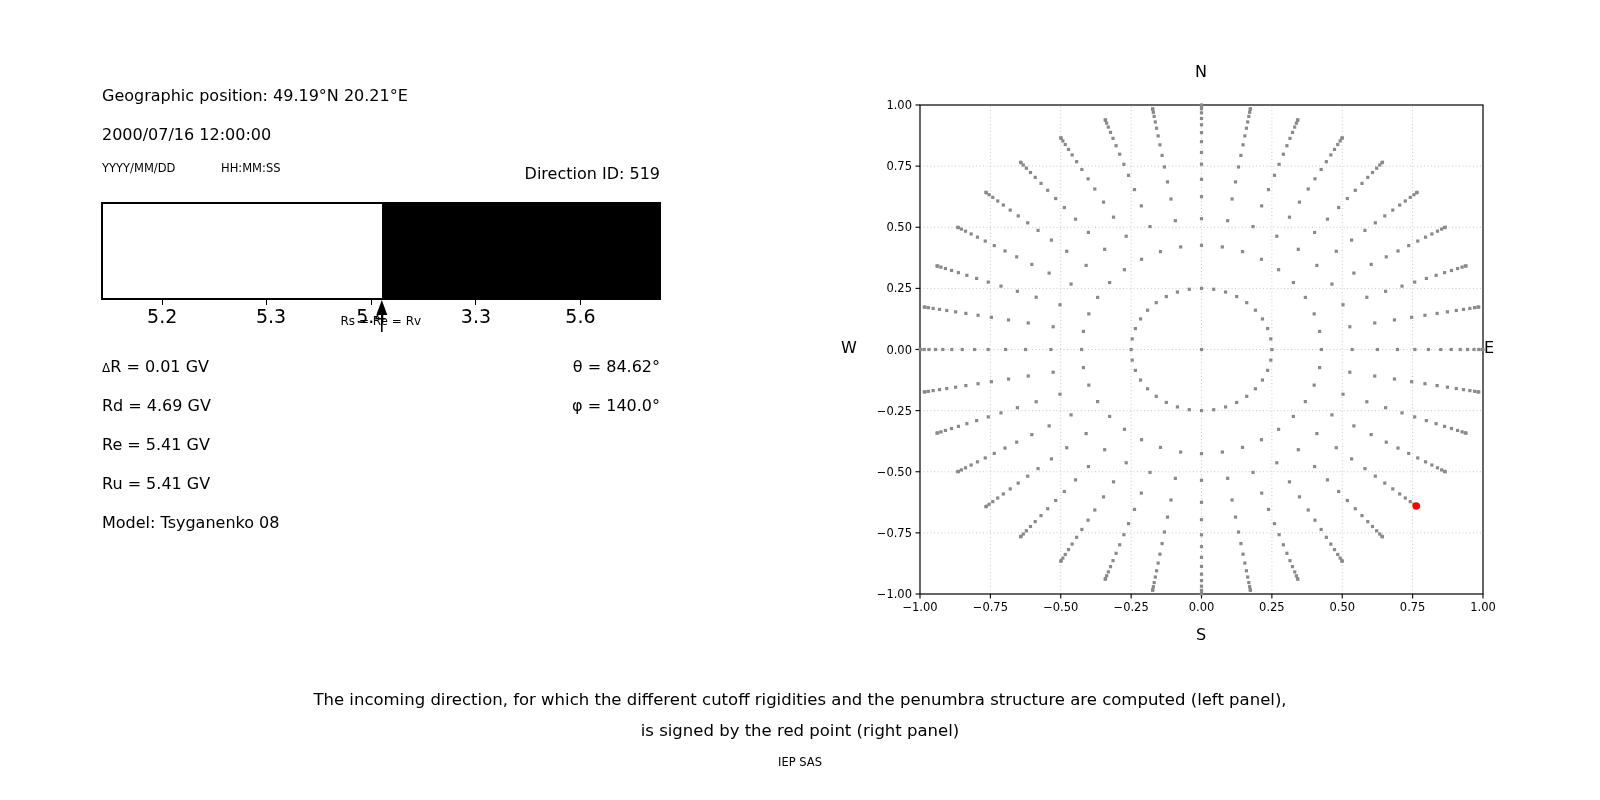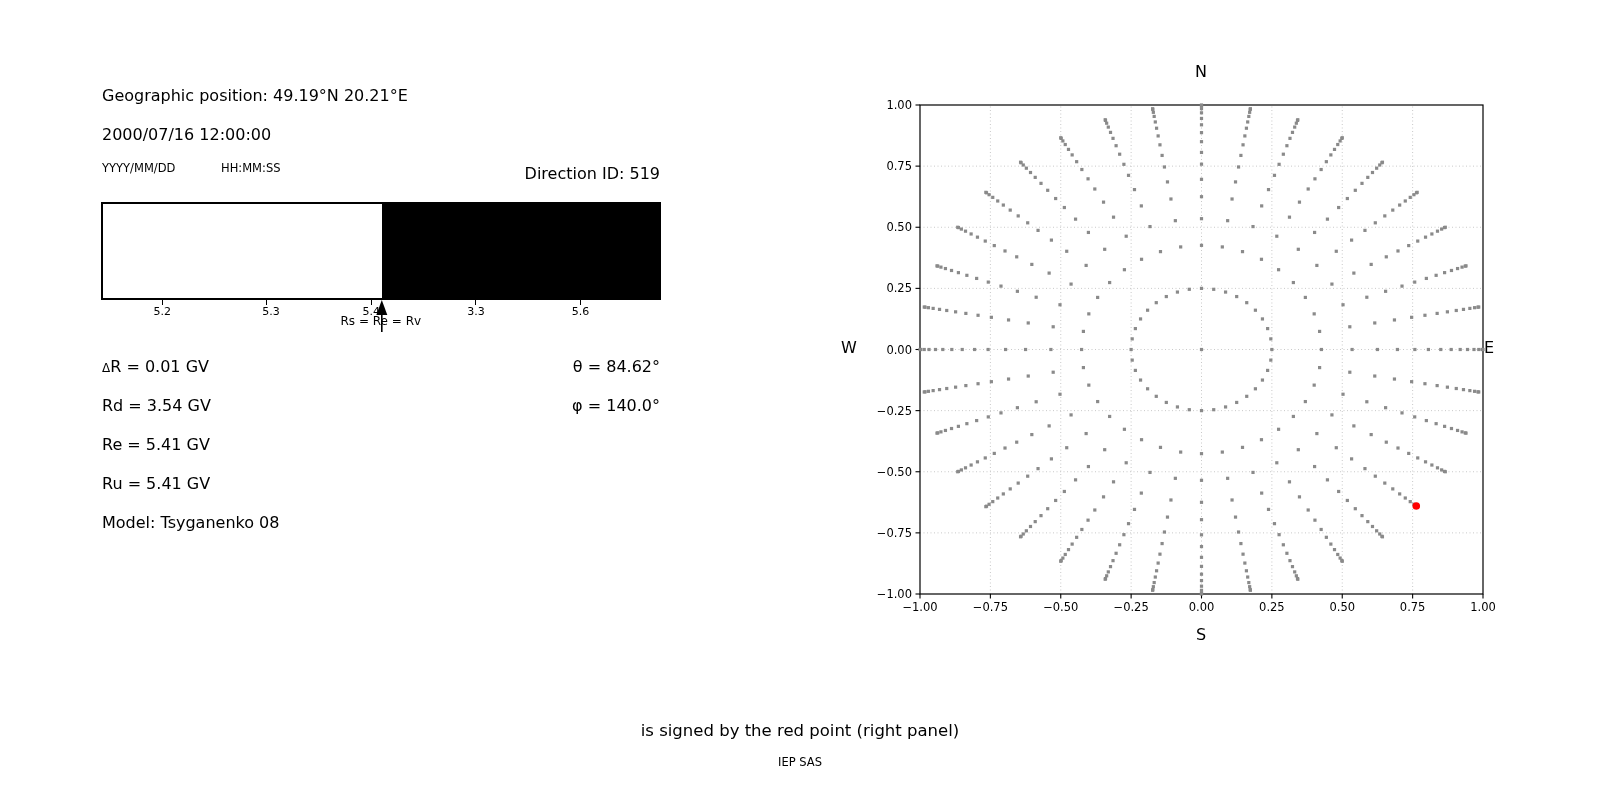--- a/index.html
+++ b/index.html
@@ -10,21 +10,21 @@
   .t11{font-size:11.5px;}
   .t12{font-size:12px;}
   .t16c{font-size:16.5px;}
   .rightbox{text-align:right;}
   .cx{transform:translateX(-50%);}
   
   #penumbra-bar{position:absolute;left:100.5px;top:202px;width:560.5px;height:98px;
     border:2px solid #000;box-sizing:border-box;background:#ffffff;}
   #penumbra-black{position:absolute;top:-2px;bottom:-2px;right:-2px;left:50.2%;background:#000;}
   .bar-tick{position:absolute;top:300px;width:1.2px;height:4.5px;background:#000;}
-  .bar-ticklab{position:absolute;top:305px;font-size:11px;transform:translateX(-50%);}
+  .bar-ticklab{position:absolute;top:305px;font-size:19px;transform:translateX(-50%);}
   
   .grid{stroke:#c9c9c9;stroke-width:1;stroke-dasharray:1 2.5;}
   .tick{stroke:#000;stroke-width:1.1;}
   .spine{fill:none;stroke:#000;stroke-width:1.2;}
   .ticklab{font-family:"DejaVu Sans",sans-serif;font-size:11.5px;fill:#000;}
   .caption{position:absolute;left:0;width:1600px;text-align:center;line-height:1.2;}
 </style>
 </head>
 <body>
 
@@ -52,21 +52,21 @@
       <div class="bar-ticklab" style="left: 580.48px;">5.6</div>
     </div>
 
   <svg id="cutoff-arrow" class="abs" style="top: 299px; left: 370.796px;" width="22" height="34">
     <line x1="10.8" y1="33" x2="10.8" y2="7" stroke="#000" stroke-width="1.6"></line>
     <polygon points="5.3,16 16.3,16 10.8,1" fill="#000"></polygon>
   </svg>
   <div id="arrow-label" class="abs t12 cx" style="top: 314px; left: 380.796px;">Rs = Re = Rv</div>
 
   <div class="abs t16" style="left:102px;top:357px"><span class="t12">Δ</span><span>R = 0.01 GV</span></div>
-  <div class="abs t16" style="left:102px;top:396px">Rd = 3.54 GV</div>
+  <div class="abs t16" style="left:102px;top:396px">Rd = 4.69 GV</div>
   <div class="abs t16" style="left:102px;top:435px">Re = 5.41 GV</div>
   <div class="abs t16" style="left:102px;top:474px">Ru = 5.41 GV</div>
   <div class="abs t16" style="left:102px;top:513px">Model: Tsyganenko 08</div>
   <div class="abs t16 rightbox" style="left:400px;top:357px;width:260px">θ = 84.62°</div>
   <div class="abs t16 rightbox" style="left:400px;top:396px;width:260px">φ = 140.0°</div>
 
   <svg id="direction-plot" class="abs" style="left:830px;top:50px" width="700" height="612">
       <line x1="160.375" y1="544" x2="160.375" y2="55" class="grid"></line>
       <line x1="90" y1="482.875" x2="653" y2="482.875" class="grid"></line>
       <line x1="230.75" y1="544" x2="230.75" y2="55" class="grid"></line>
@@ -661,15 +661,16 @@
         <rect x="646.2917123255178" y="340.229608501246" width="3.2" height="3.2"></rect>
         <rect x="647.1233824729364" y="340.35697943956467" width="3.2" height="3.2"></rect>
       </g>
       <circle cx="586.2845" cy="455.98" r="3.8" fill="#ff0000"></circle>
     </svg>
   <div class="abs t16 cx" style="left:1201px;top:62px">N</div>
   <div class="abs t16 cx" style="left:849px;top:338px">W</div>
   <div class="abs t16 cx" style="left:1489px;top:338px">E</div>
   <div class="abs t16 cx" style="left:1201px;top:625px">S</div>
 
+  <div class="caption t16c" style="top:690px">The incoming direction, for which the different cutoff rigidities and the penumbra structure are computed (left panel),</div>
   <div class="caption t16c" style="top:721px">is signed by the red point (right panel)</div>
   <div class="caption t11" style="top:756px">IEP SAS</div>
 </div>
 
 </body></html>

